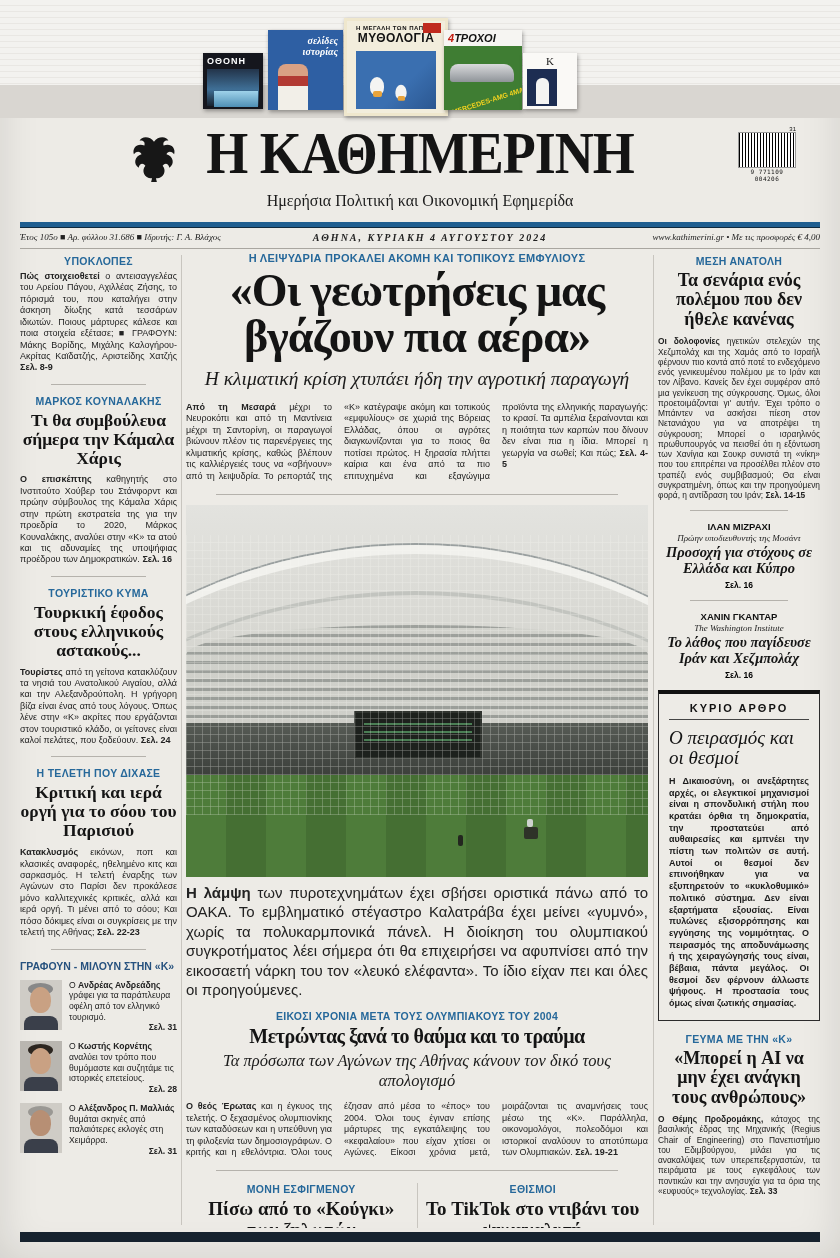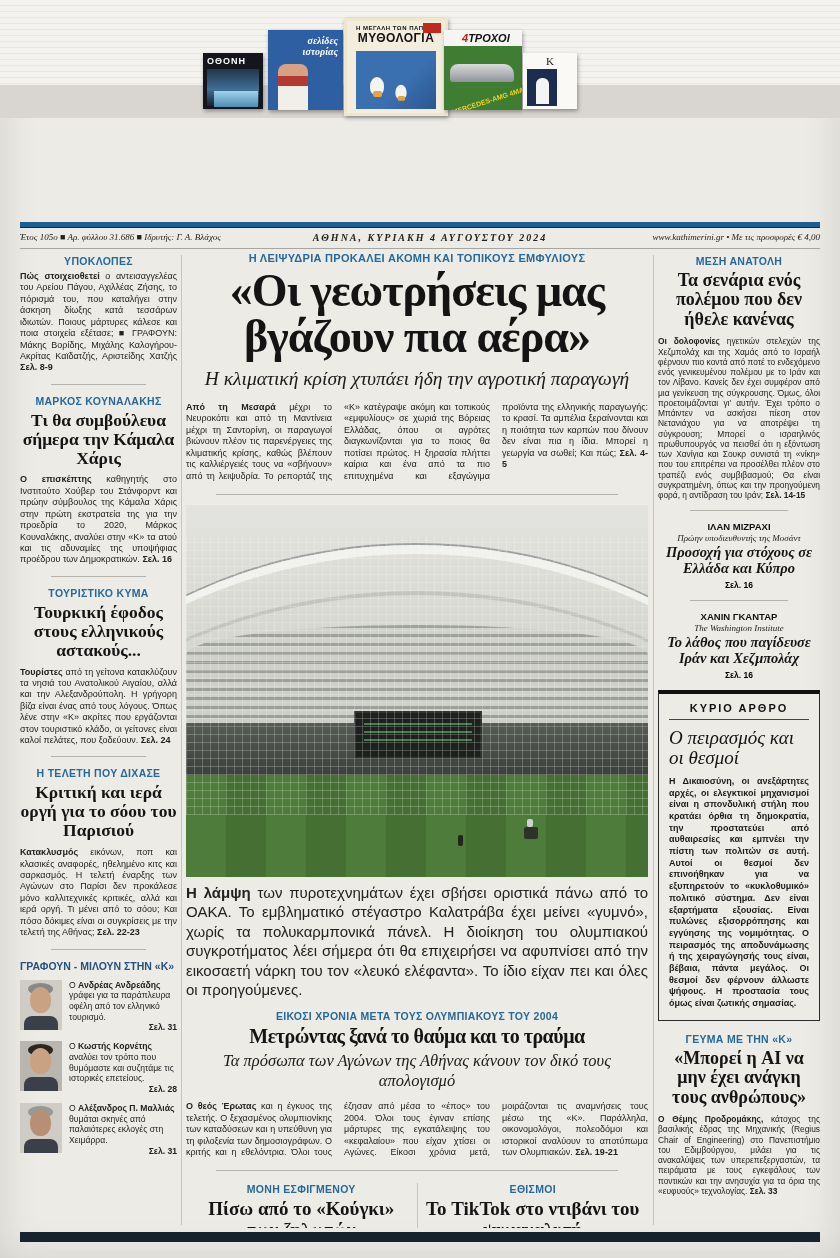--- a/index.html
+++ b/index.html
@@ -20,21 +20,21 @@
   .cover2 .fig{position:absolute;left:10px;bottom:0;width:30px;height:46px;background:linear-gradient(#d9a184 0 12px,#b23a33 12px 22px,#f2efe8 22px 46px);border-radius:8px 8px 0 0;}
   .cover3{left:344px;top:18px;width:98px;height:92px;background:#f2eddc;border:3px solid #efe7cd;}
   .cover3 .ts{font-size:6px;font-weight:bold;text-align:center;margin-top:4px;letter-spacing:.5px;color:#111;}
   .cover3 .t{font-size:12px;font-weight:bold;text-align:center;color:#111;letter-spacing:.5px;}
   .cover3 .img{position:absolute;left:9px;top:30px;right:9px;bottom:4px;background:linear-gradient(135deg,#3a6fb0 0 60%,#2b5791);}
   .cover3 .duck{position:absolute;left:14px;bottom:14px;width:14px;height:18px;background:#f4f4f2;border-radius:50% 50% 40% 40%;}
   .cover3 .duck:after{content:"";position:absolute;left:3px;bottom:-2px;width:9px;height:6px;background:#e8a43c;border-radius:2px;}
   .cover3 .duck2{left:38px;bottom:8px;transform:scale(.8);}
   .cover3 .badge{position:absolute;right:4px;top:2px;width:18px;height:10px;background:#c02a1e;}
   .cover4{left:444px;top:30px;width:78px;height:80px;background:#3f7d33;}
-  .cover4 .head{background:#f6f5f2;padding:2px 18px;font-size:11px;font-weight:bold;font-style:italic;color:#111;}
+  .cover4 .head{background:#f6f5f2;padding:2px 4px;font-size:11px;font-weight:bold;font-style:italic;color:#111;}
   .cover4 .head b{color:#c41e12;}
   .cover4 .car{position:absolute;left:6px;top:34px;width:64px;height:18px;background:linear-gradient(#d9dadc,#8f9499);border-radius:8px 10px 3px 3px;}
   .cover4 .sub{position:absolute;left:-4px;bottom:8px;width:110px;transform:rotate(-18deg);font-size:7px;font-weight:bold;color:#f2d21f;text-align:center;}
   .cover5{left:523px;top:53px;width:54px;height:56px;background:#faf9f6;}
   .cover5 .t{font-family:"Liberation Serif",serif;font-size:11px;text-align:center;color:#222;margin-top:2px;}
   .cover5 .img{position:absolute;left:4px;top:16px;width:30px;bottom:3px;background:#1d2d52;}
   .cover5 .fencer{position:absolute;left:9px;bottom:2px;width:13px;height:26px;background:#f4f4f2;border-radius:6px 6px 0 0;}
   
   .masthead{position:absolute;left:0;top:118px;width:840px;height:100px;}
   .eagle{position:absolute;left:130px;top:16px;width:48px;height:52px;}
@@ -168,20 +168,32 @@
       <div class="sub">MERCEDES-AMG 4MATIC+</div>
     </div>
     <div class="cover cover5">
       <div class="t">K</div>
       <div class="img">
           <div class="fencer"></div>
         </div>
     </div>
   </div>
 
+  <div class="masthead">
+    <svg class="eagle" viewBox="0 0 50 52" xmlns="http://www.w3.org/2000/svg">
+      <path fill="#171717" d="M25 7 C21 1 12 1 10 6 C14 5 16 8 15 11 C8 8 2 13 4 20 C7 16 11 17 12 20 C5 22 3 30 9 34 C10 29 14 29 16 32 C11 38 16 46 23 45 L22 49 L28 49 L27 45 C34 46 39 38 34 32 C36 29 40 29 41 34 C47 30 45 22 38 20 C39 17 43 16 46 20 C48 13 42 8 35 11 C34 8 36 5 40 6 C38 1 29 1 25 7 Z"></path>
+    </svg>
+    <div class="mast-title">Η ΚΑΘΗΜΕΡΙΝΗ</div>
+    <div class="mast-sub">Ημερήσια Πολιτική και Οικονομική Εφημερίδα</div>
+    <div class="barcode-wrap">
+      <div class="barcode-corner">31</div>
+      <div class="barcode"></div>
+      <div class="barcode-num">9 771109 004206</div>
+    </div>
+  </div>
   <div class="rule-blue"></div>
   <div class="dateline-row">
     <span class="dl-left">Έτος 105ο ■ Αρ. φύλλου 31.686 ■ Ιδρυτής: Γ. Α. Βλάχος</span>
     <span class="dl-center">ΑΘΗΝΑ, ΚΥΡΙΑΚΗ 4 ΑΥΓΟΥΣΤΟΥ 2024</span>
     <span class="dl-right">www.kathimerini.gr • Με τις προσφορές € 4,00</span>
   </div>
   <div class="rule-thin"></div>
 
   <div class="vdiv v1"></div>
   <div class="vdiv v2"></div>

